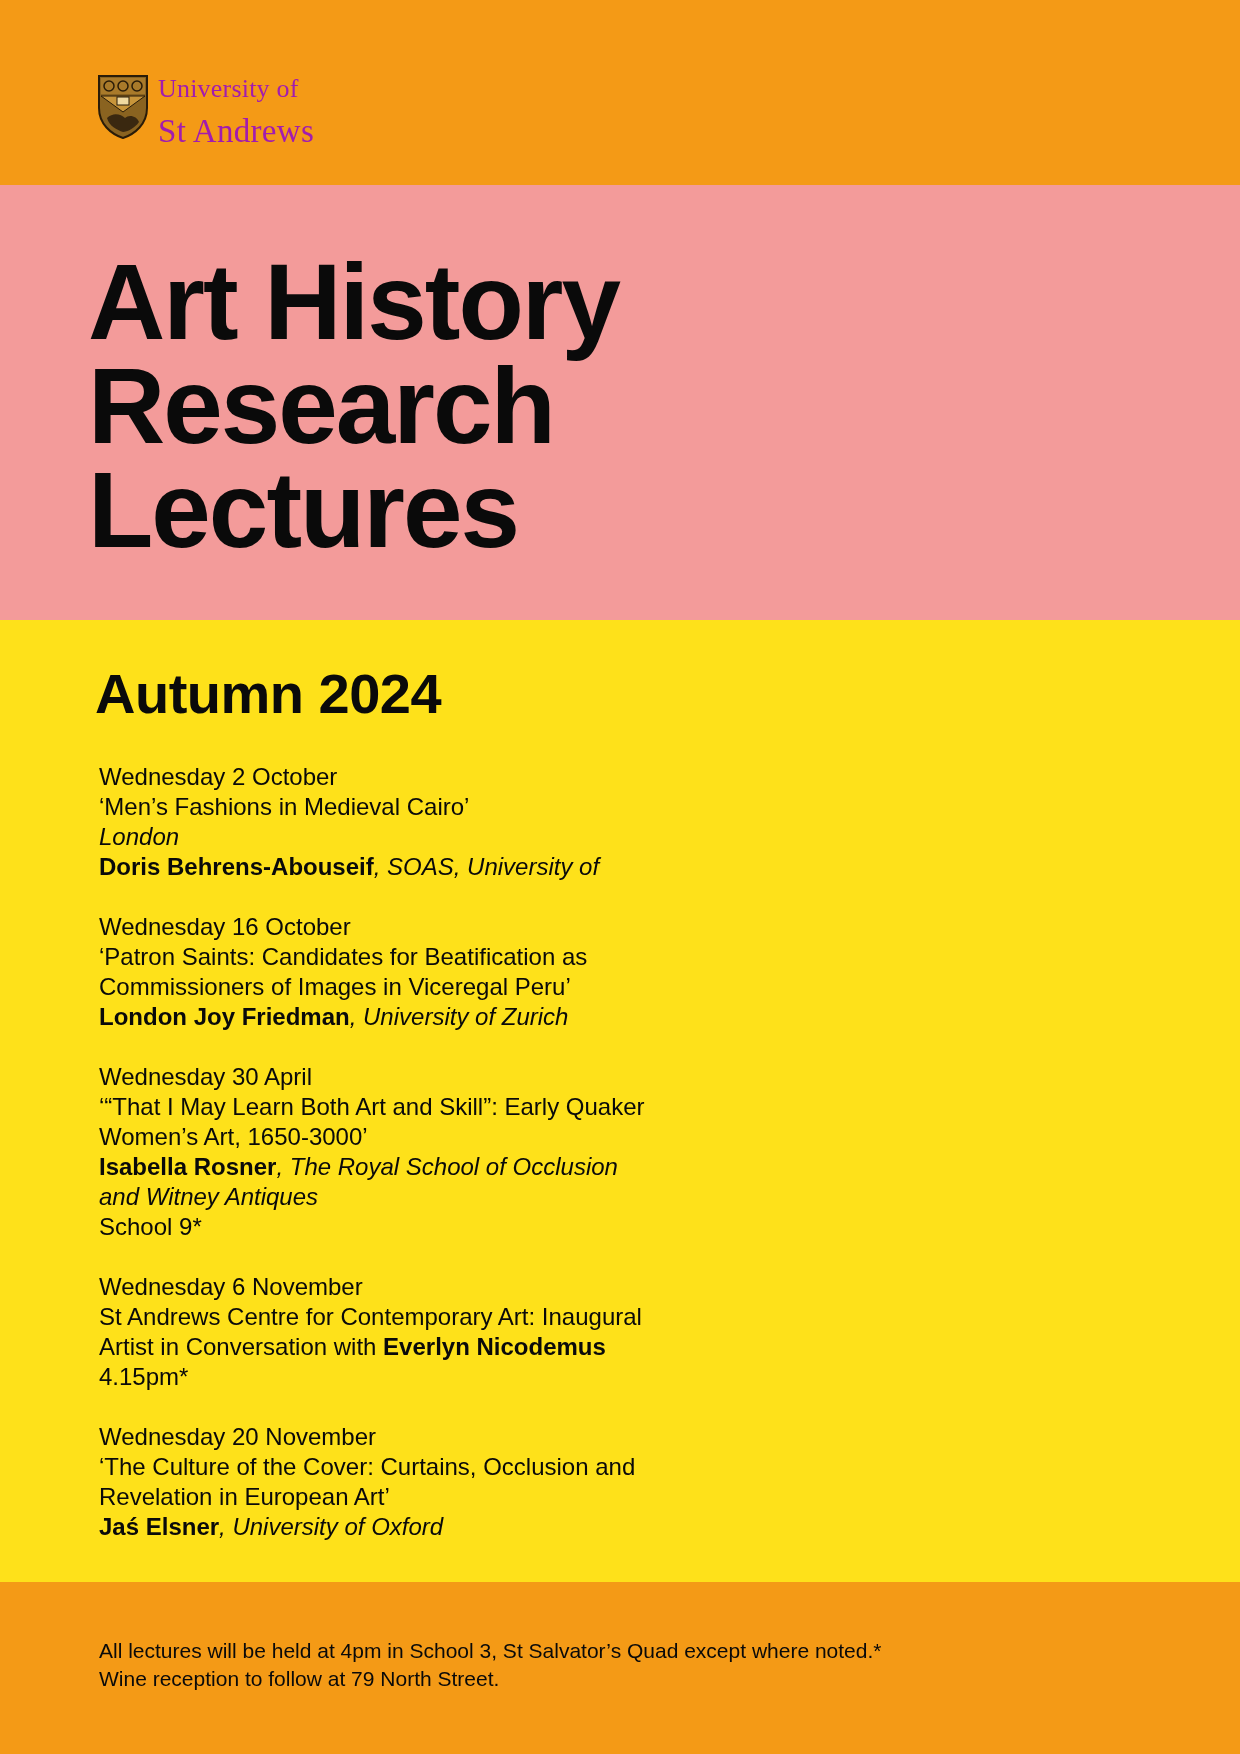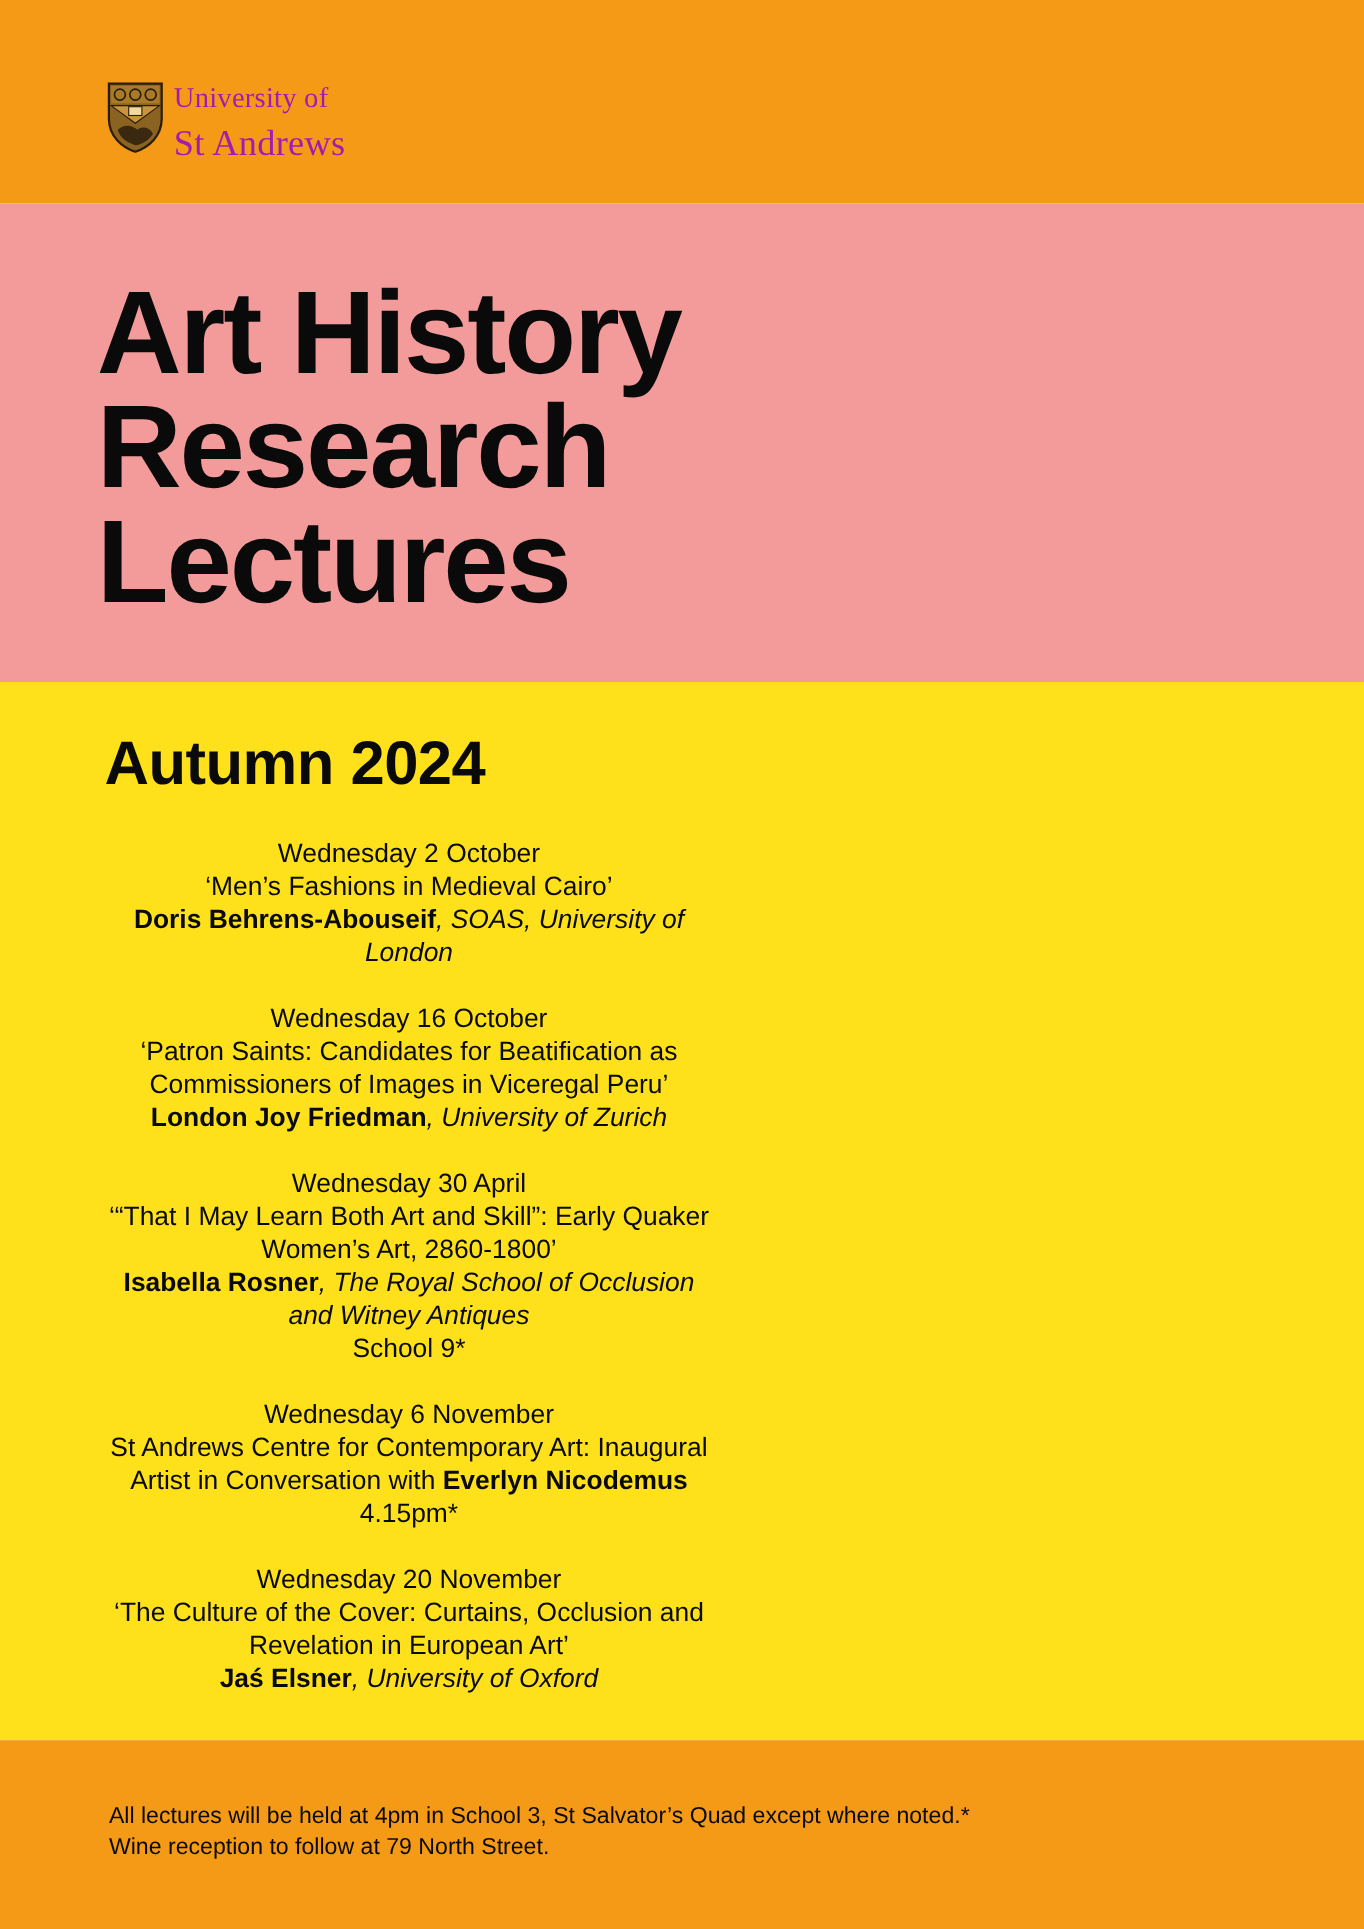--- a/index.html
+++ b/index.html
@@ -20,21 +20,21 @@
   .logo-line2 { font-size: 33px; display: block; margin-top: 13px; letter-spacing: 0.3px; }
 
   
   .title { position: absolute; left: 88px; top: 250px; font-weight: bold; font-size: 107px; line-height: 104px; letter-spacing: -2px; }
   .title span { display: block; }
 
   
   .season { position: absolute; left: 95px; top: 662px; font-weight: bold; font-size: 56px; line-height: 64px; letter-spacing: -0.5px; }
   .events { position: absolute; left: 99px; top: 762px; font-size: 24px; line-height: 30px; }
   .event { margin-bottom: 30px; }
-  .event .line { display: block; white-space: nowrap; text-align: center; }
+  .event .line { display: block; white-space: nowrap; }
   .b { font-weight: bold; }
   .i { font-style: italic; }
 
   
   .footer { position: absolute; left: 99px; top: 1637px; font-size: 21px; line-height: 28px; }
   .footer span { display: block; }
 </style>
 </head>
 <body>
 
@@ -66,35 +66,35 @@
   <span>Lectures</span>
 </h1>
 
 <h2 class="season">Autumn 2024</h2>
 
 <div class="events">
 
   <div class="event">
     <span class="line">Wednesday 2 October</span>
     <span class="line">‘Men’s Fashions in Medieval Cairo’</span>
+    <span class="line i">London</span>
     <span class="line"><span class="b">Doris Behrens-Abouseif</span><span class="i">, SOAS, University of</span></span>
-    <span class="line i">London</span>
   </div>
 
   <div class="event">
     <span class="line">Wednesday 16 October</span>
     <span class="line">‘Patron Saints: Candidates for Beatification as</span>
     <span class="line">Commissioners of Images in Viceregal Peru’</span>
     <span class="line"><span class="b">London Joy Friedman</span><span class="i">, University of Zurich</span></span>
   </div>
 
   <div class="event">
     <span class="line">Wednesday 30 April</span>
     <span class="line">‘“That I May Learn Both Art and Skill”: Early Quaker</span>
-    <span class="line">Women’s Art, 2860-1800’</span>
+    <span class="line">Women’s Art, 1650-3000’</span>
     <span class="line"><span class="b">Isabella Rosner</span><span class="i">, The Royal School of Occlusion</span></span>
     <span class="line i">and Witney Antiques</span>
     <span class="line">School 9*</span>
   </div>
 
   <div class="event">
     <span class="line">Wednesday 6 November</span>
     <span class="line">St Andrews Centre for Contemporary Art: Inaugural</span>
     <span class="line"><span>Artist in Conversation with </span><span class="b">Everlyn Nicodemus</span></span>
     <span class="line">4.15pm*</span>

